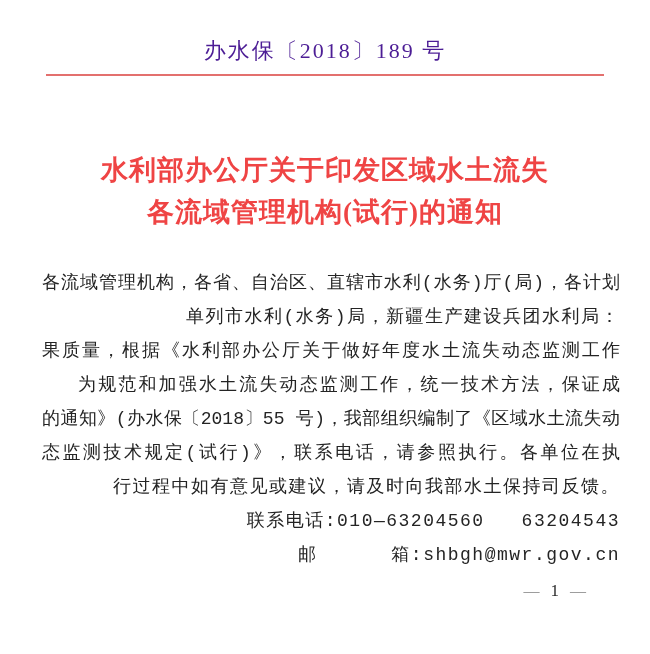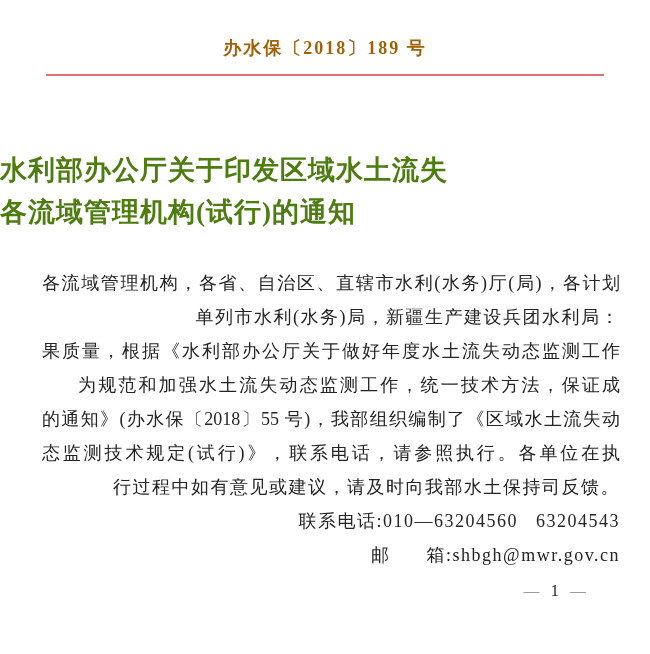--- a/index.html
+++ b/index.html
@@ -12,43 +12,43 @@
     position:relative;
     width:650px;height:654px;
     background:#ffffff;
     overflow:hidden;
     font-family:"Liberation Serif","DejaVu Serif",serif;
     color:var(--ink);
   }
   .doc-number{
     position:absolute;top:36px;left:0;width:100%;
     text-align:center;
-    font-size:18px;
+    font-size:22px;
     letter-spacing:2px;
-    color:#a16207;
-    font-weight:bold;
+    color:#4c1d95;
   }
   .red-rule{
     position:absolute;top:74px;left:46px;
     width:558px;height:2px;
     background:var(--rule-red);
   }
   .title{
     position:absolute;top:149px;left:0;width:100%;
-    text-align:left;
+    text-align:center;
     font-weight:700;
     font-size:27px;
     line-height:42px;
     letter-spacing:1px;
-    color:#4d7c0f;
+    color:#ef4444;
   }
   .body-block{
     position:absolute;top:266px;left:42px;width:578px;
     font-size:18px;
     color:#242424;
+    font-family:Liberation Mono, monospace;
   }
   .line{
     height:34px;
     line-height:34px;
     white-space:pre;
     letter-spacing:1.5px;
     overflow:hidden;
     text-align:right;
   }
   .line.justify{

